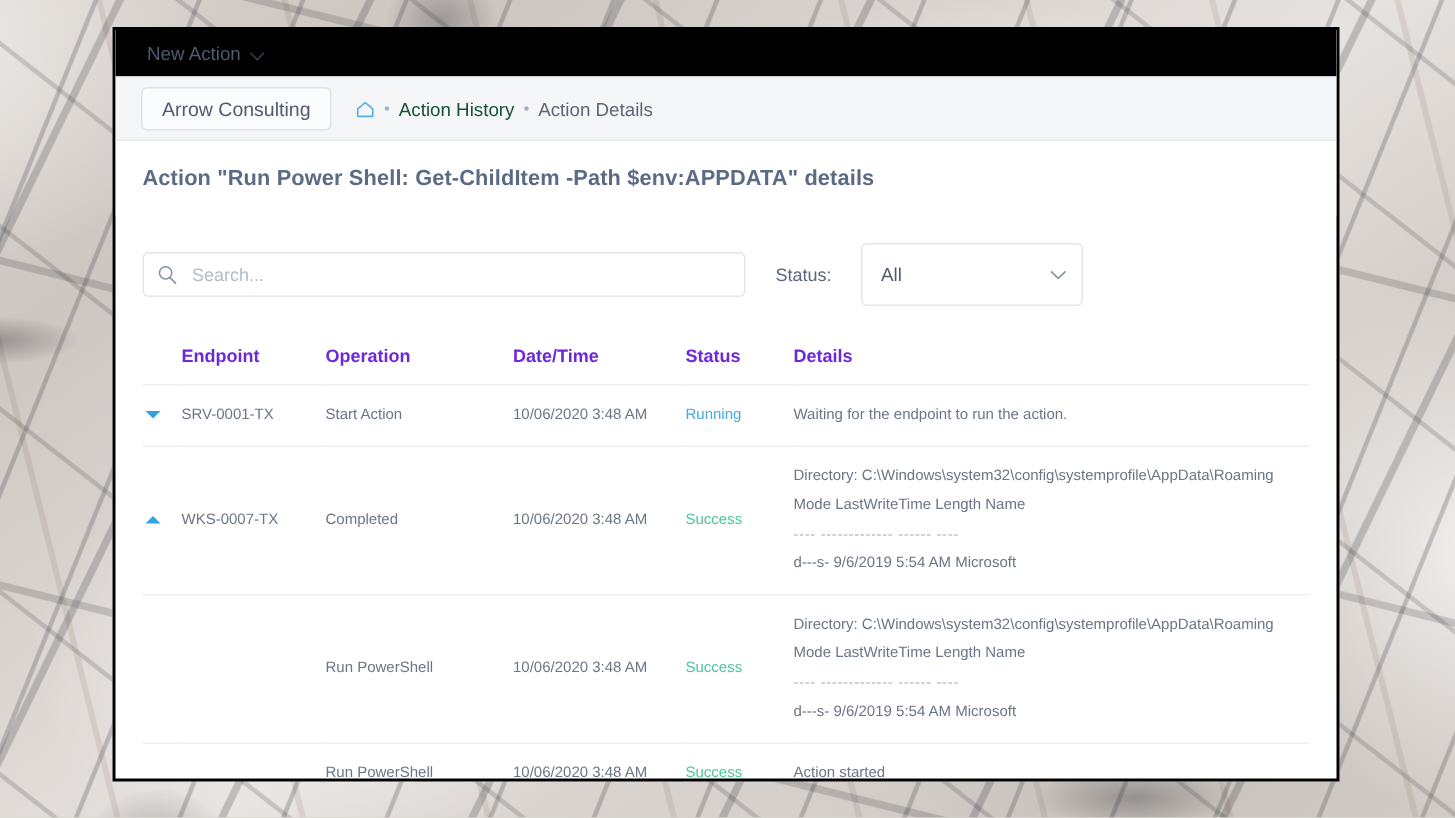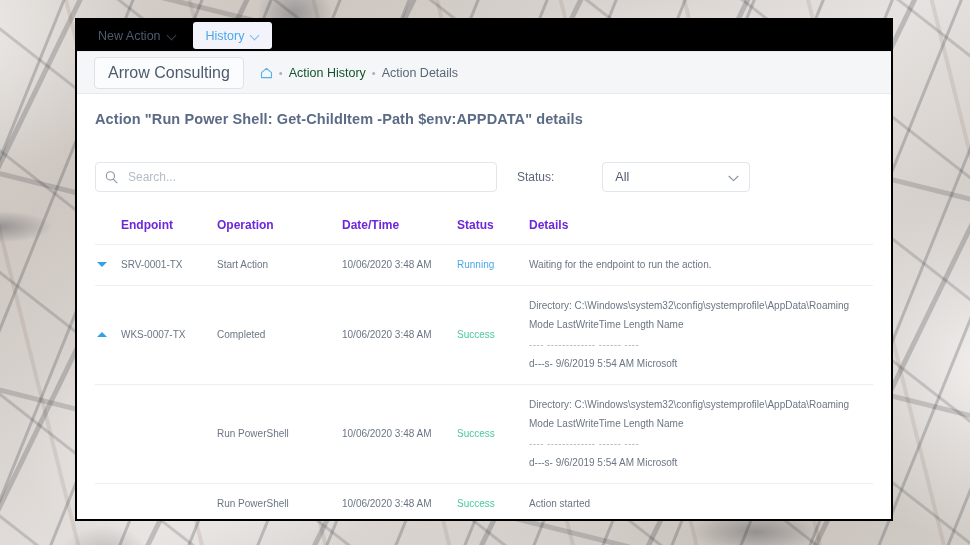--- a/index.html
+++ b/index.html
@@ -141,21 +141,21 @@
     align-items: center;
     padding-left: 17px;
     gap: 16px;
     flex-shrink: 0;
   }
   #orgbtn {
     background: #fbfcfd;
     border: 1px solid #dfe3e8;
     border-radius: 4px;
     padding: 6px 13px;
-    font-size: 16px;
+    font-size: 13px;
     color: #4e5a6e;
     cursor: pointer;
     white-space: nowrap;
   }
   #crumbs {
     display: flex;
     align-items: center;
     gap: 6px;
     font-size: 12.5px;
     white-space: nowrap;
@@ -213,21 +213,21 @@
     left: 10px; top: 50%;
     transform: translateY(-50%);
     pointer-events: none;
     line-height: 0;
   }
   #statuslbl {
     font-size: 12px;
     color: #5b6779;
     white-space: nowrap;
   }
-  #statuswrap { position: relative; width: 148px; height: 30px; margin-left: 28px; }
+  #statuswrap { position: relative; width: 148px; height: 42px; }
   #statuswrap select {
     width: 100%; height: 100%;
     -webkit-appearance: none; appearance: none;
     border: 1px solid #e2e5ea;
     border-radius: 4px;
     background: #fff;
     padding: 0 26px 0 12px;
     font-size: 12.5px;
     font-family: "Liberation Sans", sans-serif;
     color: #4e5a6e;
@@ -293,24 +293,20 @@
   <div class="layer mb2"></div>
   <div class="layer mb3"></div>
   <div class="layer mb4"></div>
 </div>
 
 <div id="panel">
 
   <div id="tabstrip">
     <div class="tab">
       <span>New Action</span>
-      <span class="chev"></span>
-    </div>
-    <div class="tab active">
-      <span>History</span>
       <span class="chev"></span>
     </div>
   </div>
 
   <div id="crumbband">
     <div id="orgbtn">Arrow Consulting</div>
     <div id="crumbs">
       <span class="home-ico">
         <svg width="13" height="12" viewBox="0 0 13 12" fill="none" aria-hidden="true">
           <path d="M1.5 5.6 L6.5 1.4 L11.5 5.6 L11.5 10.6 L1.5 10.6 Z" stroke="#59b0e8" stroke-width="1.1" stroke-linejoin="round" fill="none"></path>

